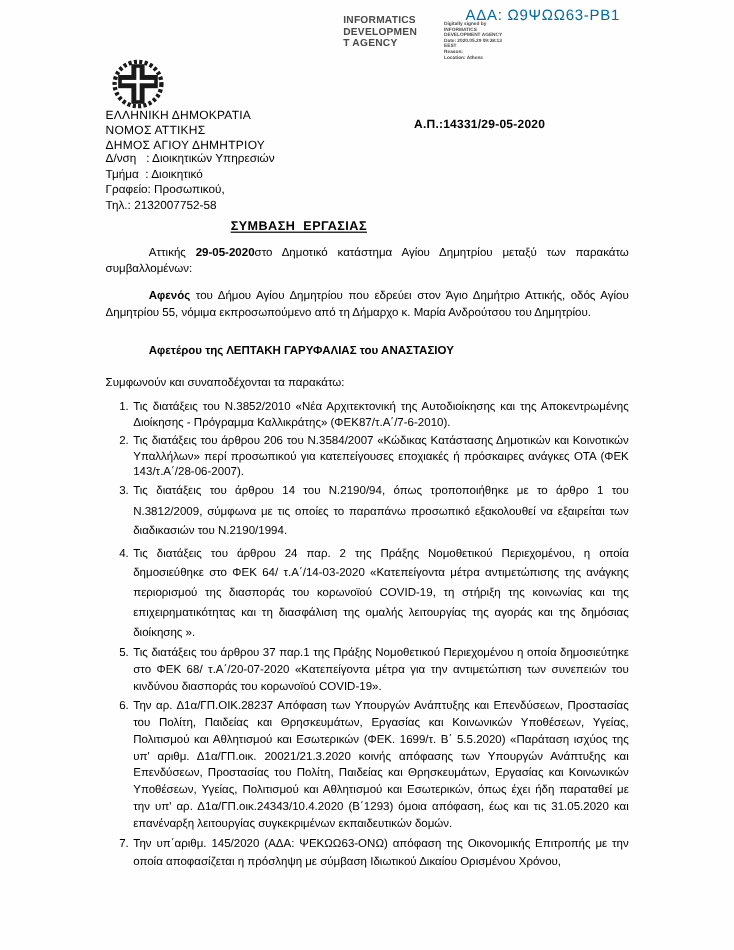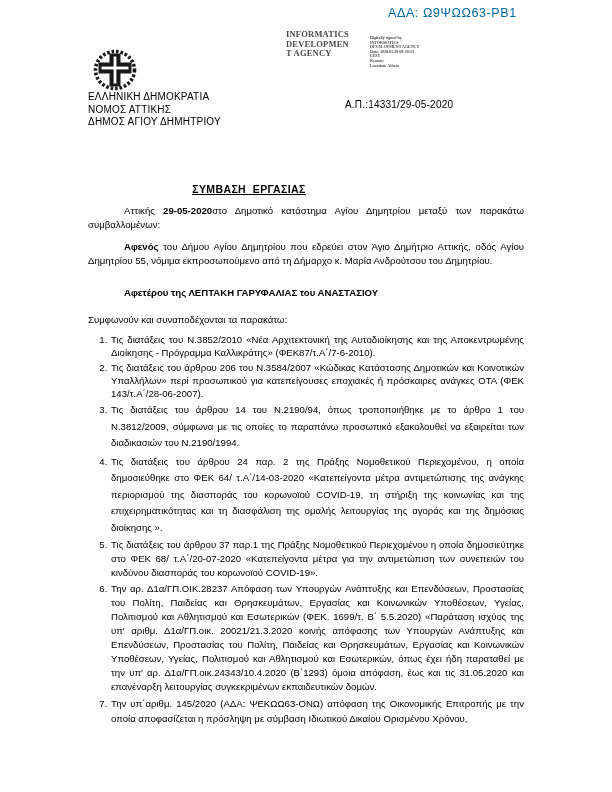--- a/index.html
+++ b/index.html
@@ -12,30 +12,30 @@
     color:#000;
     overflow:hidden;
   }
   
   .ada{
     position:absolute;top:6px;left:388px;
     font-size:12.5px;letter-spacing:.6px;color:#0369a1;
     white-space:nowrap;
   }
   .stamp{
-    position:absolute;top:30px;left:286px;width:150px;
-    display:flex;gap:18px;color:#4a4a4a;font-family:Liberation Serif, serif;
+    position:absolute;top:12px;left:286px;width:150px;
+    display:flex;gap:18px;color:#4a4a4a;
   }
   .stamp-agency{width:70px;font-size:8.5px;line-height:9.5px;font-weight:bold;letter-spacing:.2px;}
   .stamp-details{width:70px;font-size:4px;line-height:4.6px;font-weight:bold;padding-top:6px;}
   
   .emblem{position:absolute;top:49px;left:92px;}
   
   .org{position:absolute;top:91px;left:88px;font-size:10px;line-height:12.5px;font-weight:normal;letter-spacing:.2px;}
-  .protocol{position:absolute;top:99px;left:345px;font-size:10px;font-weight:normal;letter-spacing:.2px;}
+  .protocol{position:absolute;top:99px;left:345px;font-size:10px;font-weight:bold;letter-spacing:.2px;}
   .dept{position:absolute;top:126px;left:88px;font-size:9.8px;line-height:13px;}
   .dept div{white-space:pre;}
   
   .doc-title{
     position:absolute;top:183px;left:0;width:498px;
     text-align:center;font-size:10.5px;font-weight:bold;
     text-decoration:underline;letter-spacing:.4px;white-space:pre;
   }
   
   .body{
@@ -100,20 +100,26 @@
   </div>
 
   <div class="org">
     <div>ΕΛΛΗΝΙΚΗ ΔΗΜΟΚΡΑΤΙΑ</div>
     <div>ΝΟΜΟΣ ΑΤΤΙΚΗΣ</div>
     <div>ΔΗΜΟΣ ΑΓΙΟΥ ΔΗΜΗΤΡΙΟΥ</div>
   </div>
 
   <div class="protocol">Α.Π.:14331/29-05-2020</div>
 
+  <div class="dept">
+    <div>Δ/νση   : Διοικητικών Υπηρεσιών</div>
+    <div>Τμήμα  : Διοικητικό</div>
+    <div>Γραφείο: Προσωπικού,</div>
+    <div>Τηλ.: 2132007752-58</div>
+  </div>
 
   <div class="doc-title">ΣΥΜΒΑΣΗ  ΕΡΓΑΣΙΑΣ</div>
 
   <div class="body">
 
     <p class="para"><span>Αττικής </span><span class="bold">29-05-2020</span><span>στο Δημοτικό κατάστημα Αγίου Δημητρίου μεταξύ των παρακάτω συμβαλλομένων:</span></p>
 
     <p class="para para-tight"><span class="bold">Αφενός</span><span> του Δήμου Αγίου Δημητρίου που εδρεύει στον Άγιο Δημήτριο Αττικής, οδός Αγίου Δημητρίου 55, νόμιμα εκπροσωπούμενο από τη Δήμαρχο κ. Μαρία Ανδρούτσου του Δημητρίου.</span></p>
 
     <p class="party-b">Αφετέρου  της ΛΕΠΤΑΚΗ ΓΑΡΥΦΑΛΙΑΣ του ΑΝΑΣΤΑΣΙΟΥ</p>

